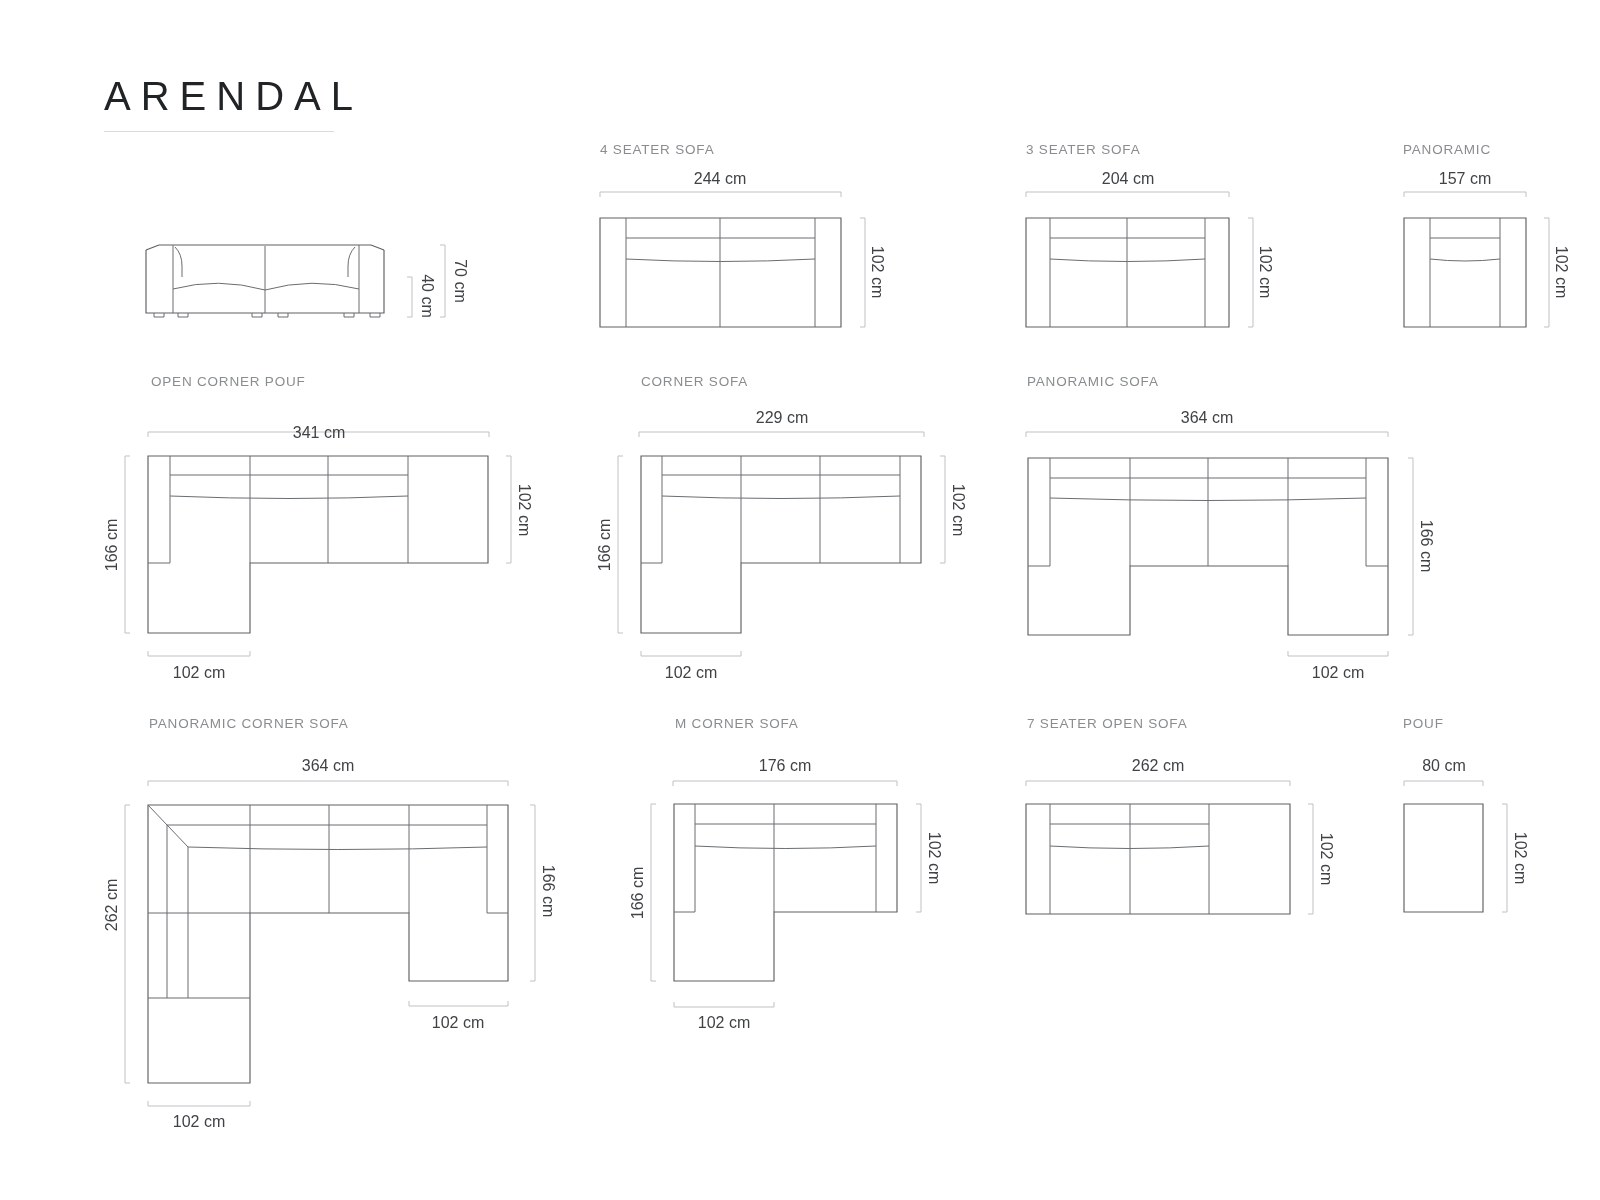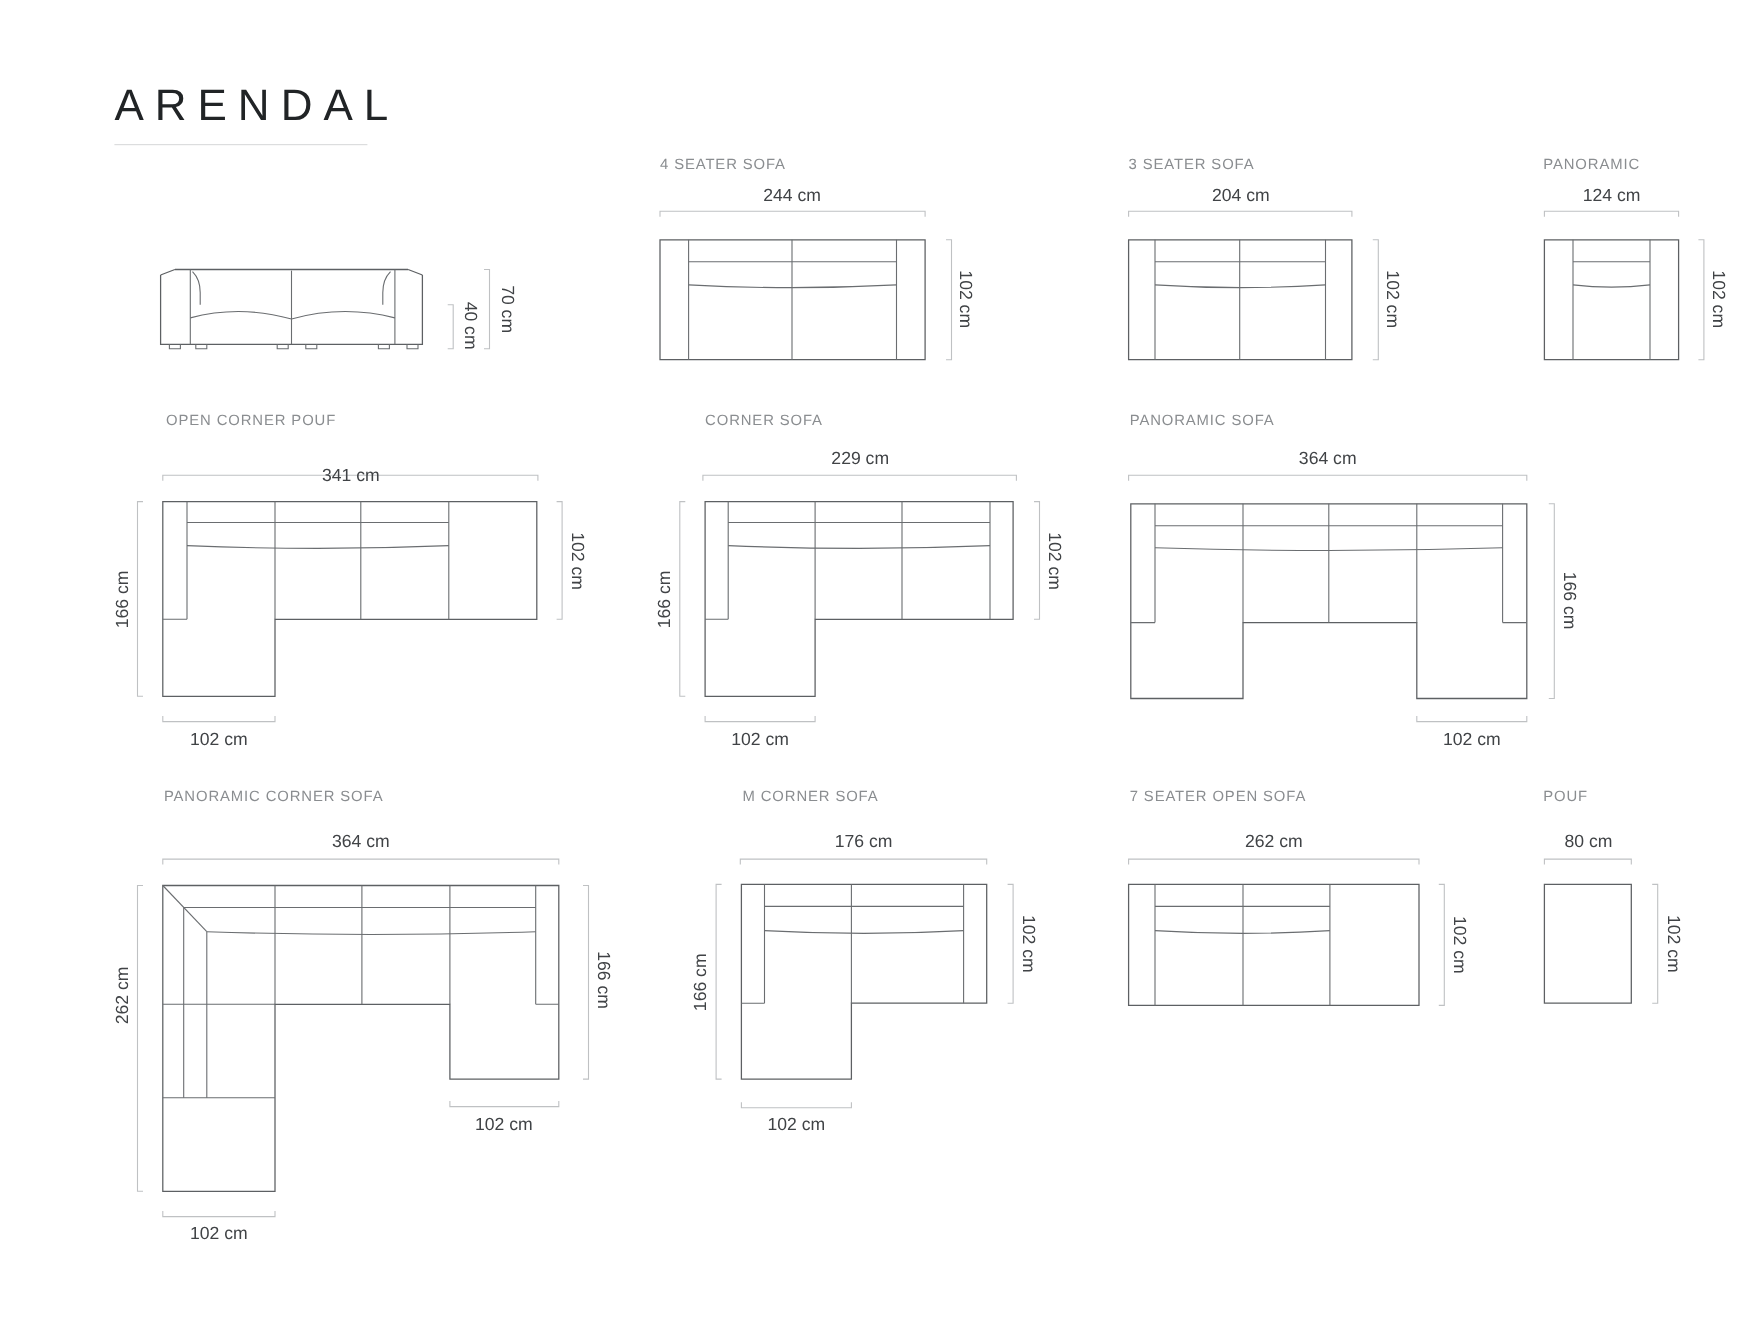--- a/index.html
+++ b/index.html
@@ -159,21 +159,21 @@
   <span class="dlabel" style="left:989px;top:716px">7 SEATER OPEN SOFA</span>
   <span class="dlabel" style="left:1365px;top:716px">POUF</span>
 
   <span class="dimtxt rcw" style="left:389px;top:296px">40 cm</span>
   <span class="dimtxt rcw" style="left:422px;top:281px">70 cm</span>
 
   <span class="dimtxt ctr" style="left:682px;top:179px">244 cm</span>
   <span class="dimtxt rcw" style="left:839px;top:272px">102 cm</span>
   <span class="dimtxt ctr" style="left:1090px;top:179px">204 cm</span>
   <span class="dimtxt rcw" style="left:1227px;top:272px">102 cm</span>
-  <span class="dimtxt ctr" style="left:1427px;top:179px">124 cm</span>
+  <span class="dimtxt ctr" style="left:1427px;top:179px">157 cm</span>
   <span class="dimtxt rcw" style="left:1523px;top:272px">102 cm</span>
 
   <span class="dimtxt ctr" style="left:281px;top:433px">341 cm</span>
   <span class="dimtxt rccw" style="left:74px;top:545px">166 cm</span>
   <span class="dimtxt rcw" style="left:486px;top:510px">102 cm</span>
   <span class="dimtxt ctr" style="left:161px;top:673px">102 cm</span>
 
   <span class="dimtxt ctr" style="left:744px;top:418px">229 cm</span>
   <span class="dimtxt rccw" style="left:567px;top:545px">166 cm</span>
   <span class="dimtxt rcw" style="left:920px;top:510px">102 cm</span>

